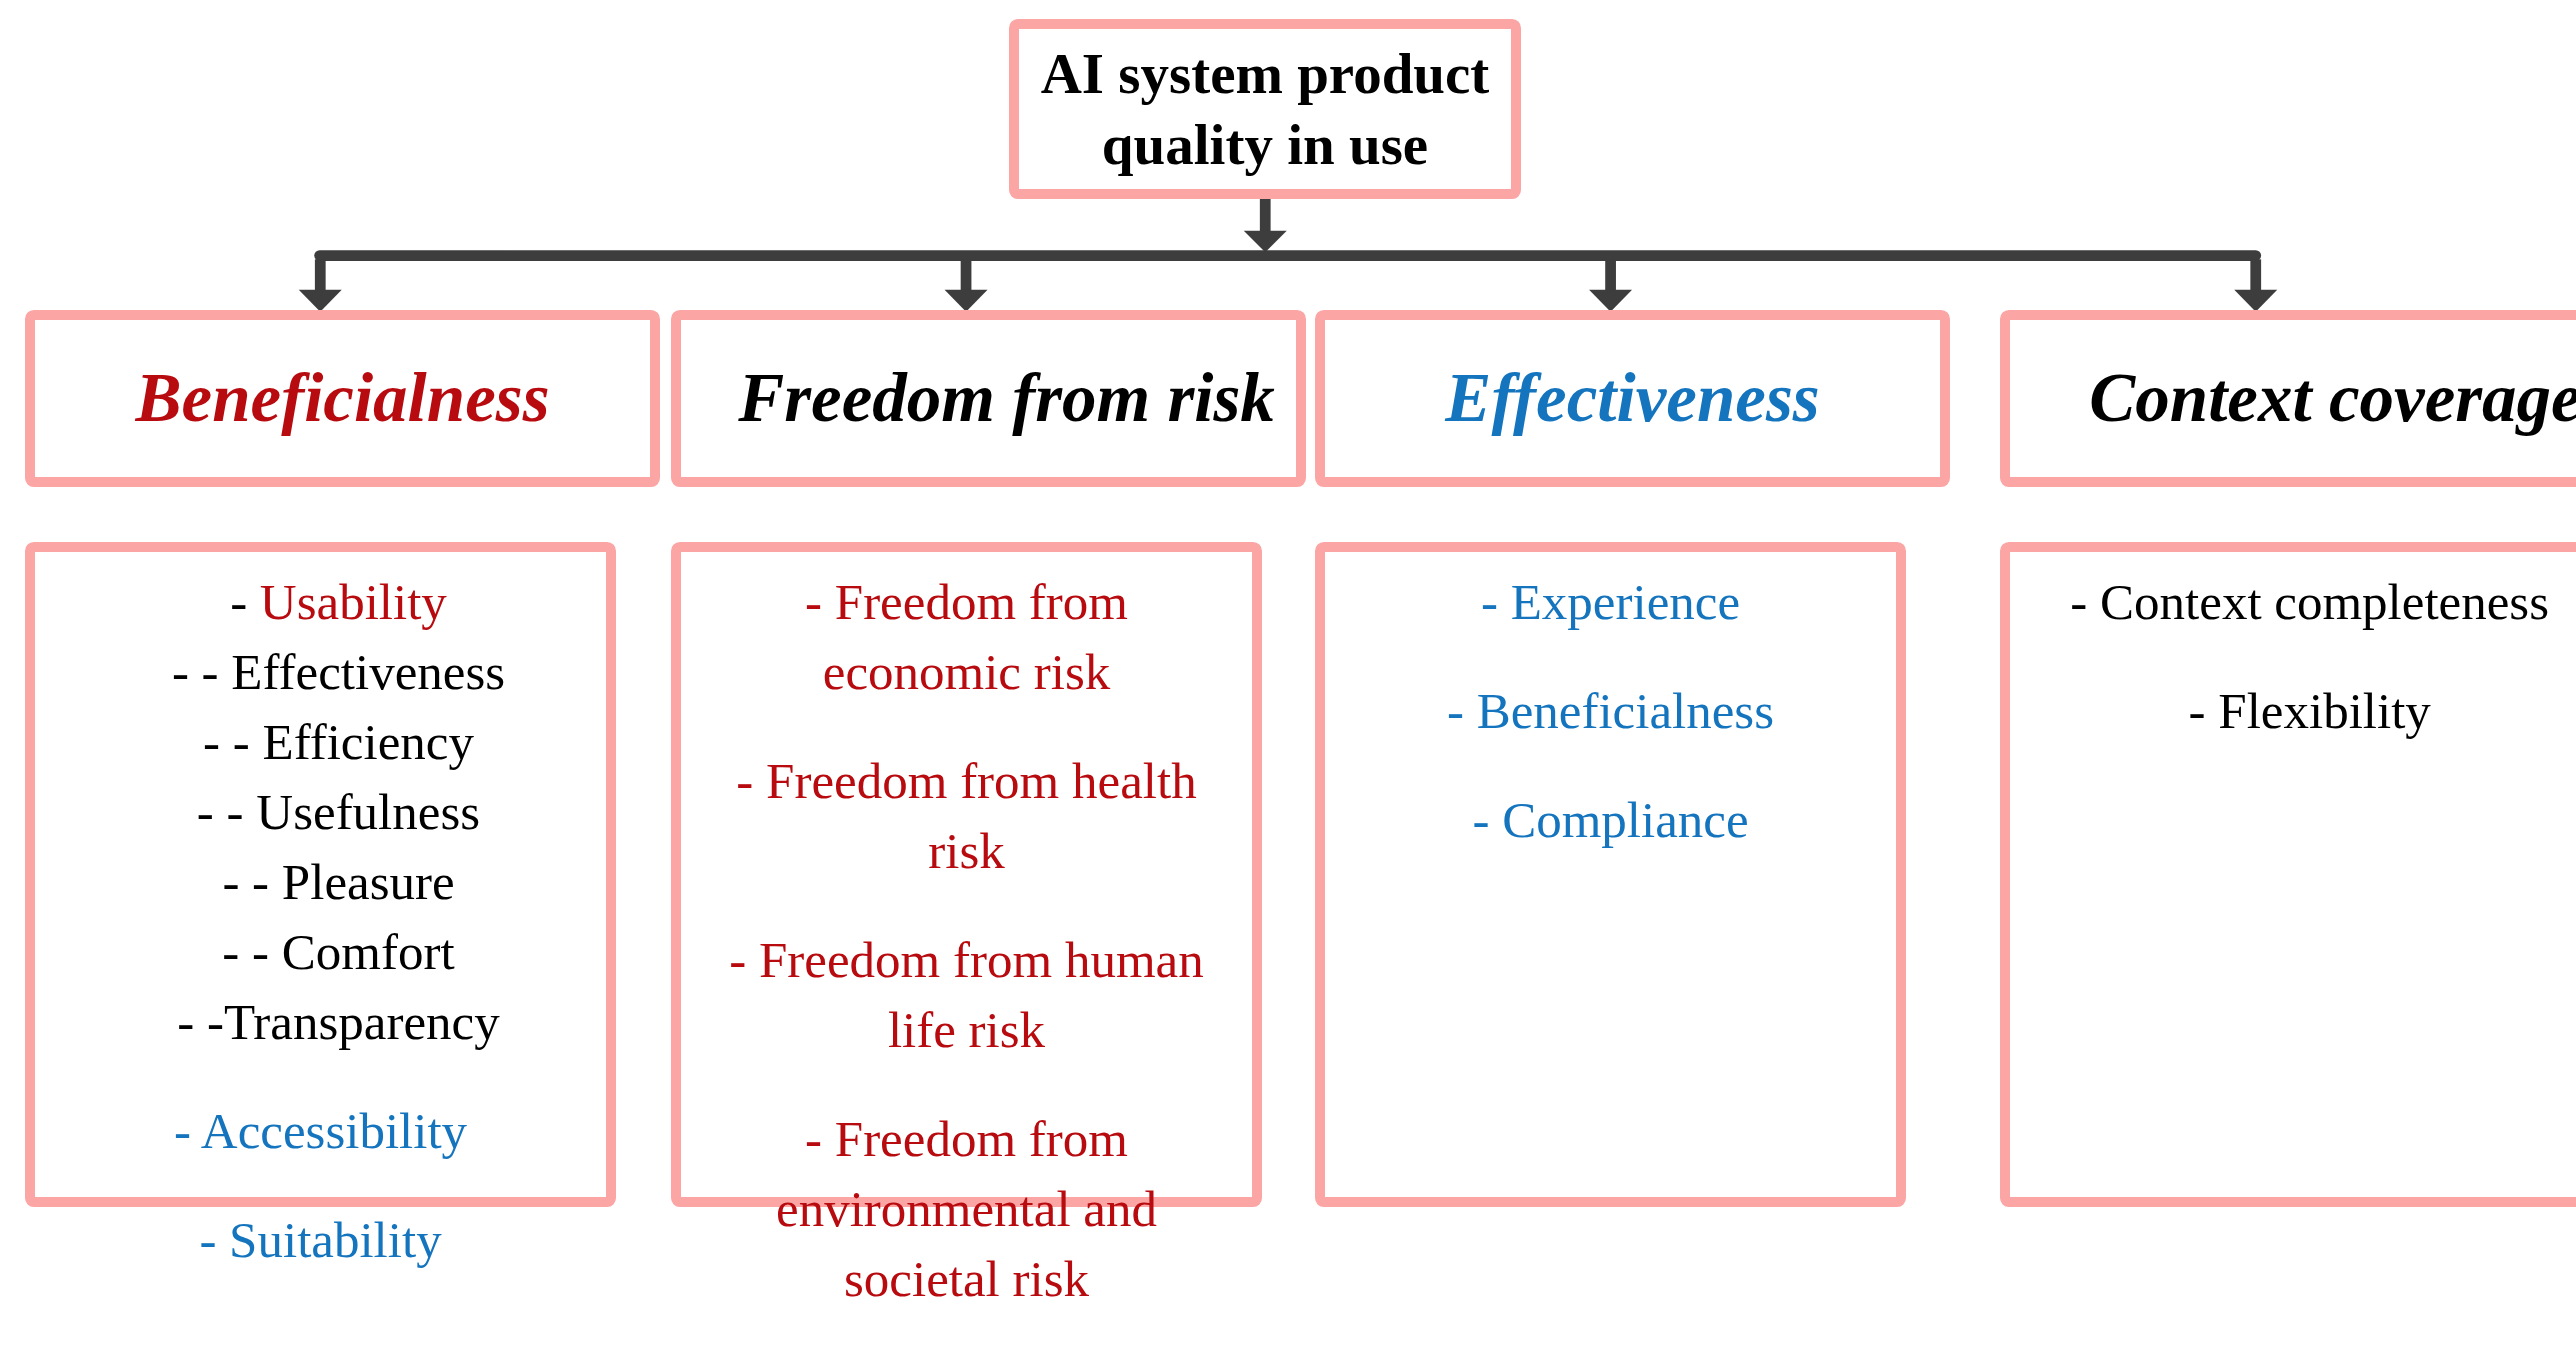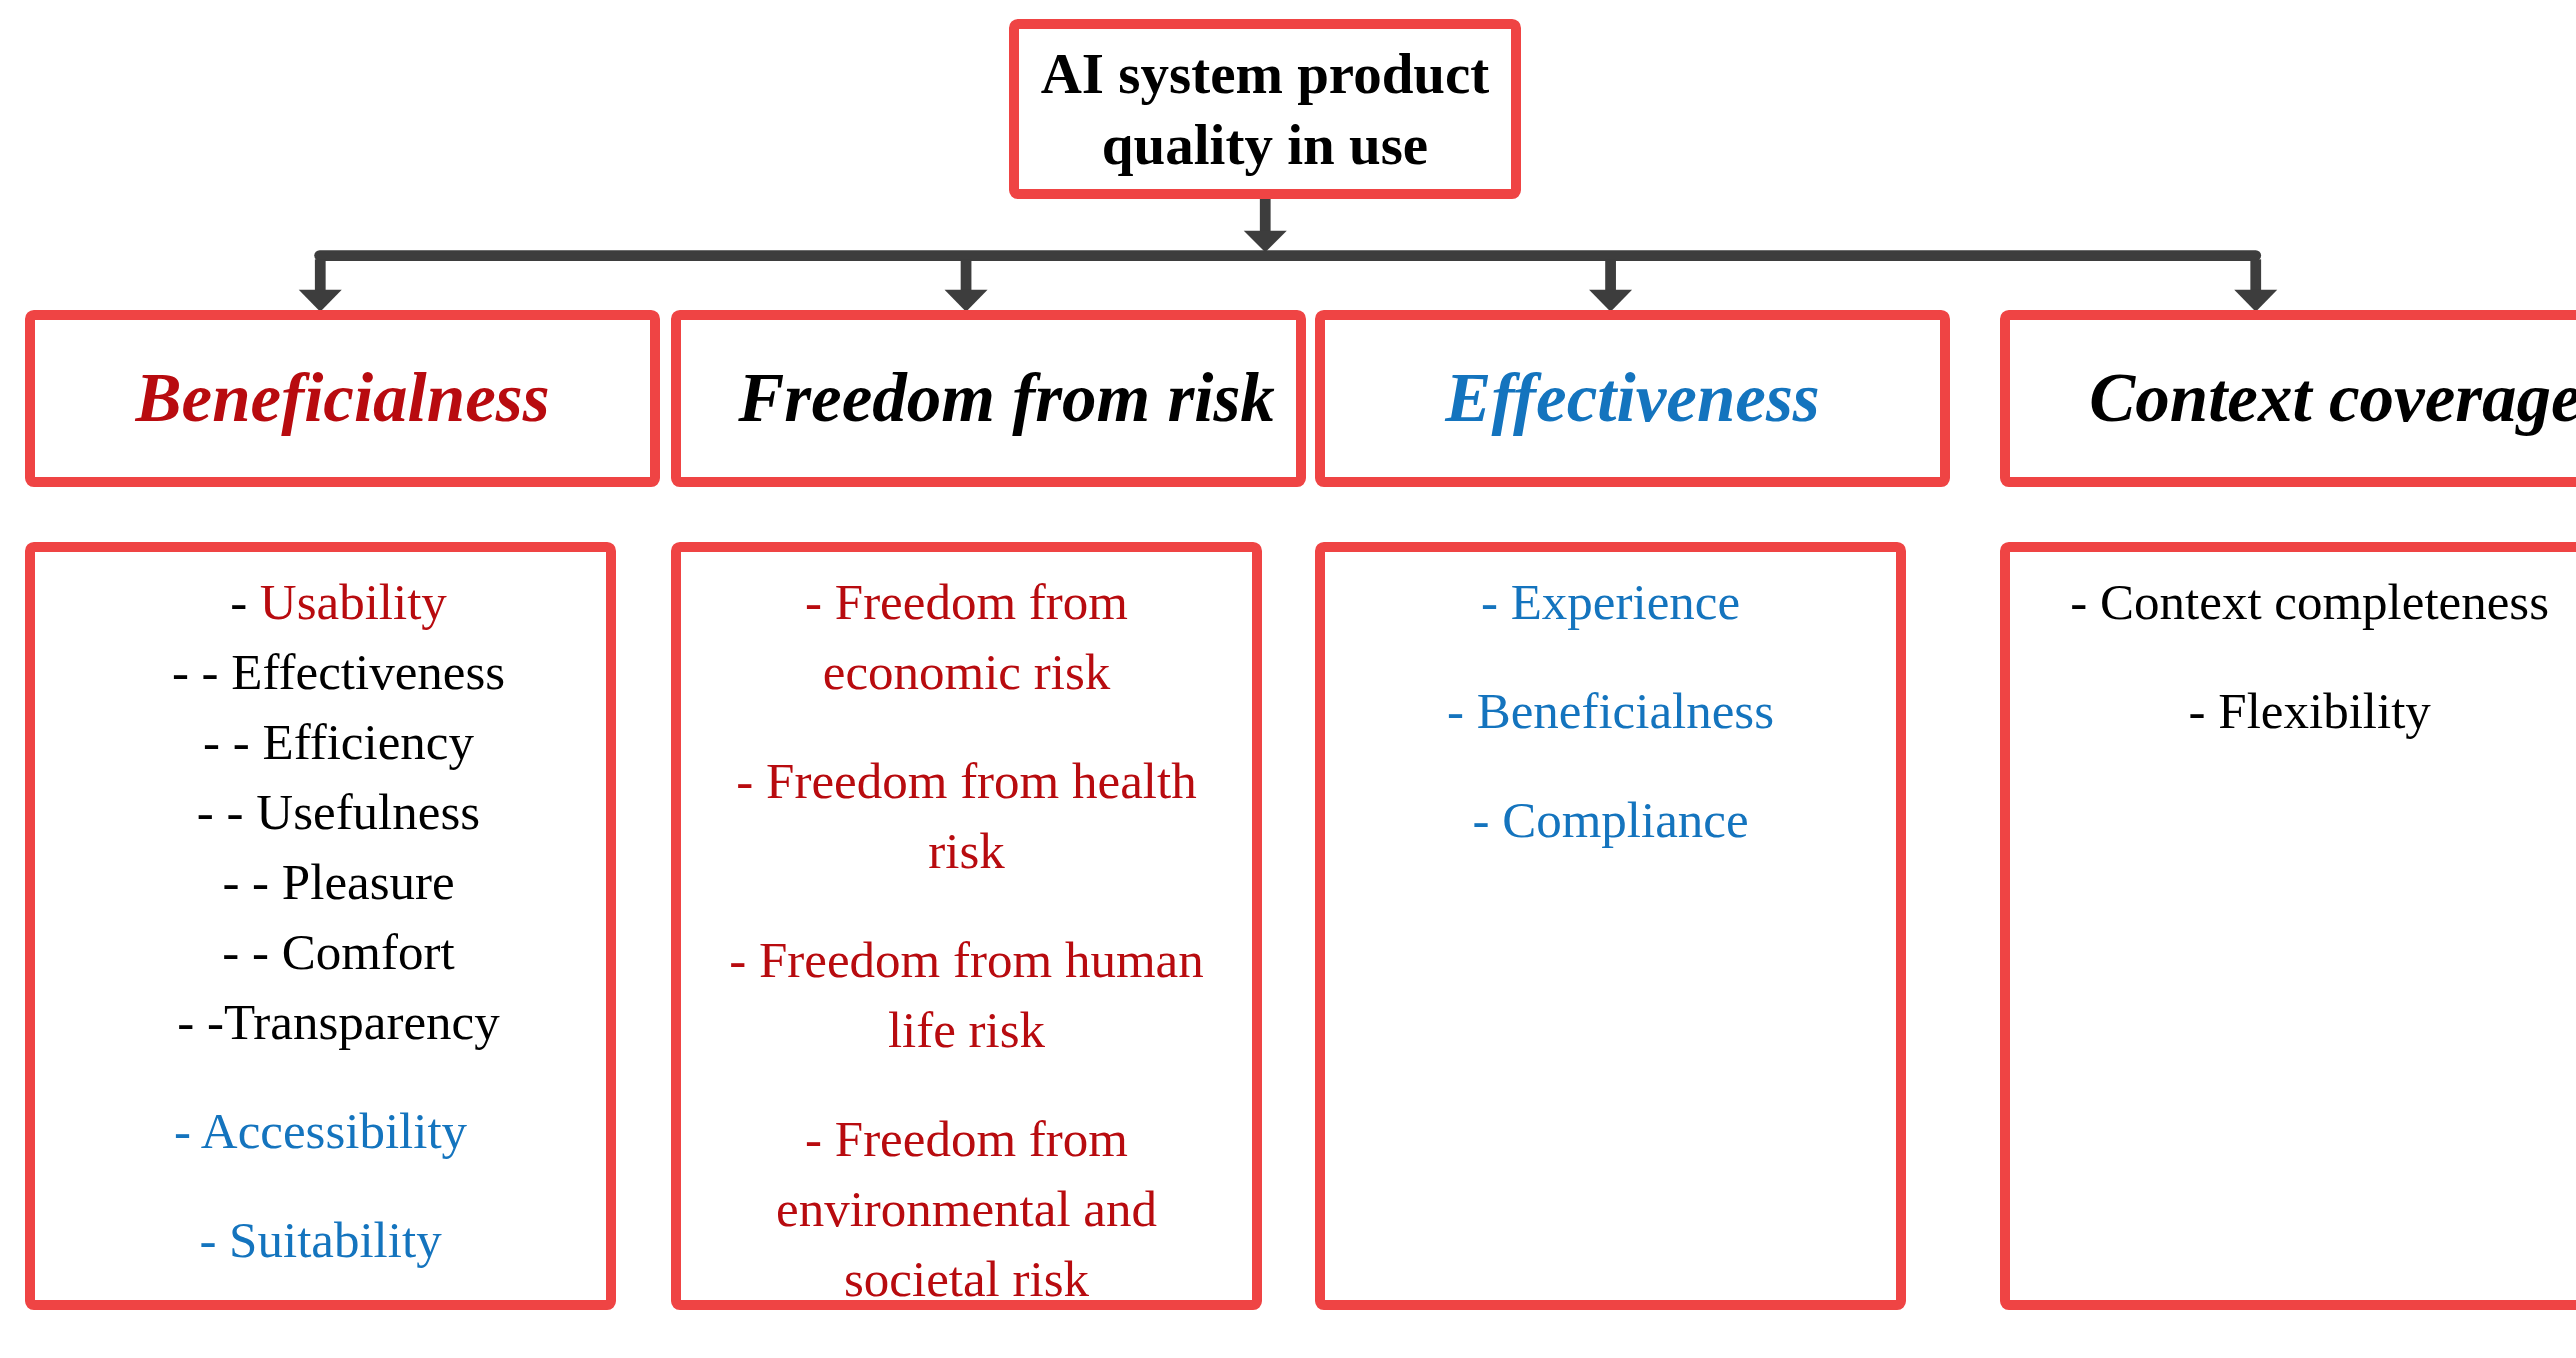--- a/index.html
+++ b/index.html
@@ -8,40 +8,40 @@
     width: 2576px; height: 1358px;
     background: #ffffff;
     font-family: "Liberation Serif", "DejaVu Serif", serif;
     position: relative;
     overflow: hidden;
   }
   .canvas { position: absolute; left: 0; top: 0; width: 2576px; height: 1358px; }
 
   .box {
     position: absolute;
-    border: 10px solid #ef4444;
+    border: 10px solid #fca5a5;
     border-radius: 8.9px;
     background: #ffffff;
   }
 
   .title-box {
     left: 1009px; top: 19px; width: 512px; height: 180px;
     display: flex; flex-direction: column; justify-content: center; align-items: center;
     font-weight: bold; font-size: 57px; line-height: 71px;
     text-align: center; color: #000000;
   }
 
   .header-box {
     top: 310px; width: 635px; height: 177px;
     display: flex; justify-content: center; align-items: center;
     font-weight: bold; font-size: 69px; text-align: center; font-style: italic;
   }
 
   .detail-box {
-    top: 542px; width: 591px; height: 768px;
+    top: 542px; width: 591px; height: 665px;
     padding: 15px 7.6px 0 7.6px;
     font-size: 51px; line-height: 70px;
     text-align: center; color: #000000;
   }
 
   .col1 { left: 25px; }
   .col2 { left: 671px; }
   .col3 { left: 1315px; }
   .col4 { left: 2000px; }
 

